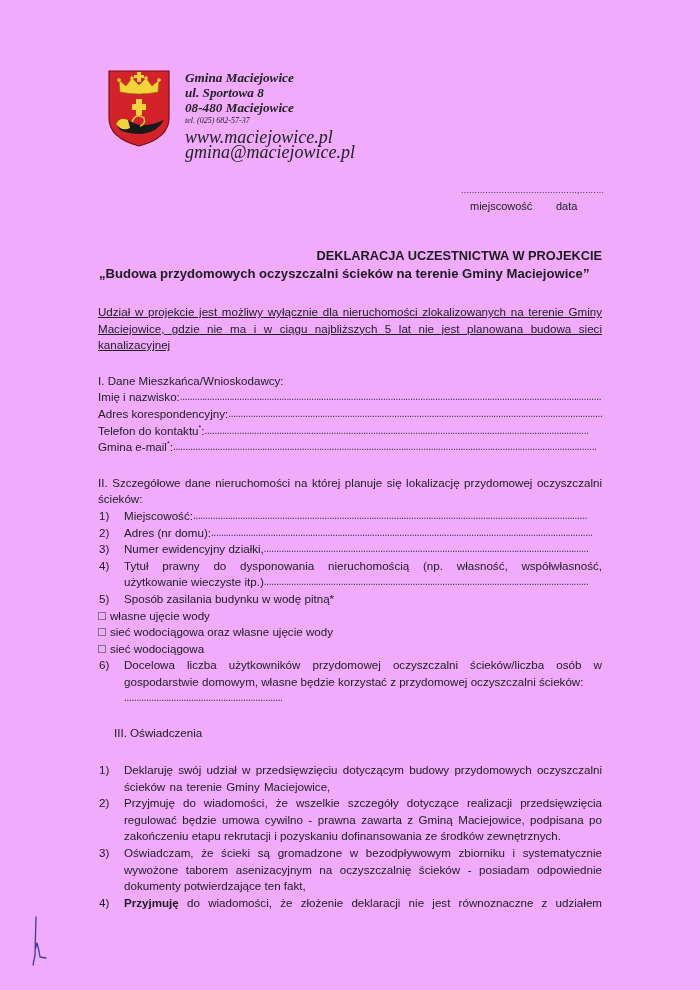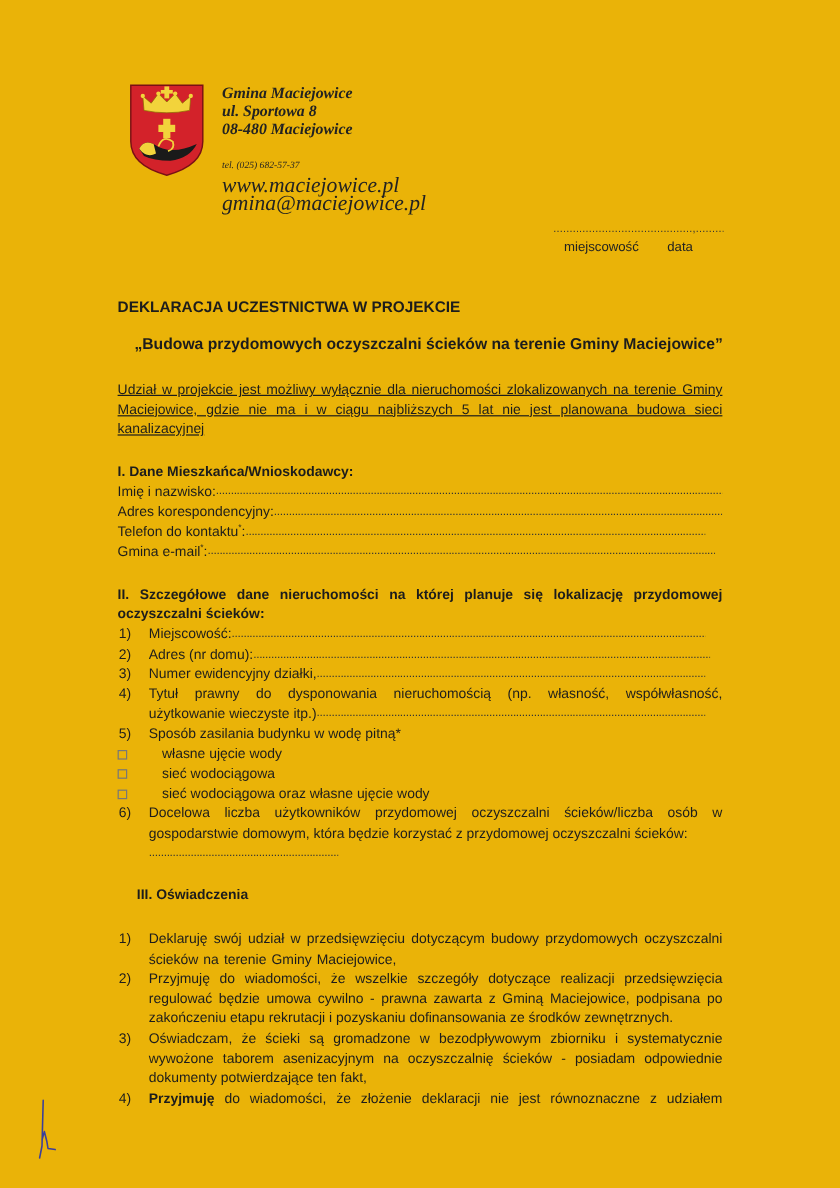--- a/index.html
+++ b/index.html
@@ -1,56 +1,56 @@
 <!DOCTYPE html>
 <html><head>
 <meta charset="utf-8">
 <style>
   html, body { margin: 0; padding: 0; background: #ffffff; }
   body { width: 700px; height: 990px; position: relative; overflow: hidden;
          font-family: "DejaVu Sans", sans-serif; color: #1c1c1c; }
-  .page { position: absolute; left: 0; top: 0; width: 700px; height: 990px; background: #eab308; }
+  .page { position: absolute; left: 0; top: 0; width: 700px; height: 990px; background: #f0abfc; }
 
   
   .crest { position: absolute; left: 106px; top: 68px; width: 66px; height: 80px; }
   .letterhead { position: absolute; left: 185px; top: 71px; font-family: "Liberation Serif", serif;
                 font-style: italic; color: #222; line-height: 1; }
   .letterhead .lh-bold { font-weight: bold; font-size: 13.2px; display: block; height: 15px; }
-  .letterhead .lh-tel { font-size: 8px; display: block; height: 11px; margin-top: 18px; }
+  .letterhead .lh-tel { font-size: 8px; display: block; height: 11px; margin-top: 1px; }
   .letterhead .lh-web { font-size: 18px; display: block; height: 15px; }
 
   
   .place-date { position: absolute; left: 461px; top: 186px; width: 142px; }
   .pd-dots { font-family: "Liberation Sans", sans-serif; font-size: 9px; letter-spacing: 0.2px;
              white-space: nowrap; overflow: hidden; color: #333; height: 10px; line-height: 8px; }
   .pd-labels { font-family: "Liberation Sans", sans-serif; font-size: 11px; margin-top: 4px; color: #222; }
   .pd-labels span { display: inline-block; }
   .pd-place { width: 86px; padding-left: 9px; }
 
   
   .doc { position: absolute; left: 98px; top: 247px; width: 504px;
          font-family: "Liberation Sans", sans-serif; font-size: 11.6px; line-height: 16.6px; color: #1c1c1c; }
-  .title1 { text-align: left; font-weight: bold; font-size: 12.8px; line-height: 17px; margin: 0; }
-  .title2 { text-align: right; font-weight: bold; font-size: 13.1px; line-height: 17px; margin: 14px; white-space: nowrap; }
+  .title1 { text-align: right; font-weight: bold; font-size: 12.8px; line-height: 17px; margin: 0; }
+  .title2 { text-align: left; font-weight: bold; font-size: 13.1px; line-height: 17px; margin: 1px; white-space: nowrap; }
   .notice { font-weight: normal; text-decoration: underline; text-align: justify; margin-top: 22px;
             line-height: 16.6px; font-size: 11.6px; }
-  .section-h { font-weight: bold; margin: 0; }
+  .section-h { font-weight: normal; margin: 0; }
   .sec1 { margin-top: 19px; }
   .field { display: flex; white-space: nowrap; overflow: hidden; }
   .field .lbl { flex: none; }
   .field .dots { flex: 1; overflow: hidden; letter-spacing: -0.3px; color: #333; font-size: 10px; }
   sup { font-size: 7px; line-height: 0; vertical-align: 5px; }
 
   .sec2 { margin-top: 19px; text-align: justify; }
   .olist { margin: 0; padding: 0; list-style: none; }
   .olist li { display: flex; }
   .olist .num { flex: none; width: 26px; padding-left: 1px; box-sizing: border-box; }
   .olist .txt { flex: 1; text-align: justify; }
   .olist .txt.field { display: flex; }
-  .checkbox-row { display: flex; align-items: center; gap: 25px; }
+  .checkbox-row { display: flex; align-items: center; }
   .box { width: 8px; height: 8px; border: 1px solid #777; margin-right: 4px; flex: none; box-sizing: border-box; }
   .hint { font-style: italic; }
   .dots-only { padding-left: 26px; height: 17px; overflow: hidden; white-space: nowrap; color: #333; font-size: 10px; letter-spacing: -0.3px; }
   .dots-only span { display: inline-block; width: 158px; overflow: hidden; }
 
   .sec3 { margin-top: 18px; margin-bottom: 20px; padding-left: 16px; }
   .stmts li { margin-bottom: 0; }
 
   
   .signature { position: absolute; left: 28px; top: 915px; width: 30px; height: 60px; }
@@ -159,30 +159,30 @@
           <span class="num">5)</span>
           <span class="txt">Sposób zasilania budynku w wodę pitną*</span>
         </li>
       </ul>
       <div class="checkbox-row">
         <span class="box"></span>
         <span>własne ujęcie wody</span>
       </div>
       <div class="checkbox-row">
         <span class="box"></span>
-        <span>sieć wodociągowa</span>
+        <span>sieć wodociągowa oraz własne ujęcie wody</span>
       </div>
       <div class="checkbox-row">
         <span class="box"></span>
-        <span>sieć wodociągowa oraz własne ujęcie wody</span>
+        <span>sieć wodociągowa</span>
       </div>
       <ul class="olist">
         <li>
           <span class="num">6)</span>
-          <span class="txt" style="text-align:justify">Docelowa liczba użytkowników przydomowej oczyszczalni ścieków/liczba osób w gospodarstwie domowym, która będzie korzystać z przydomowej oczyszczalni ścieków:</span>
+          <span class="txt" style="text-align:justify">Docelowa liczba użytkowników przydomowej oczyszczalni ścieków/liczba osób w gospodarstwie domowym, własne będzie korzystać z przydomowej oczyszczalni ścieków:</span>
         </li>
       </ul>
       <div class="dots-only"><span>......................................................................................................................................................................................................</span></div>
     </div>
 
     <div class="sec3">
       <p class="section-h">III.  Oświadczenia</p>
     </div>
     <ul class="olist stmts">
       <li>

